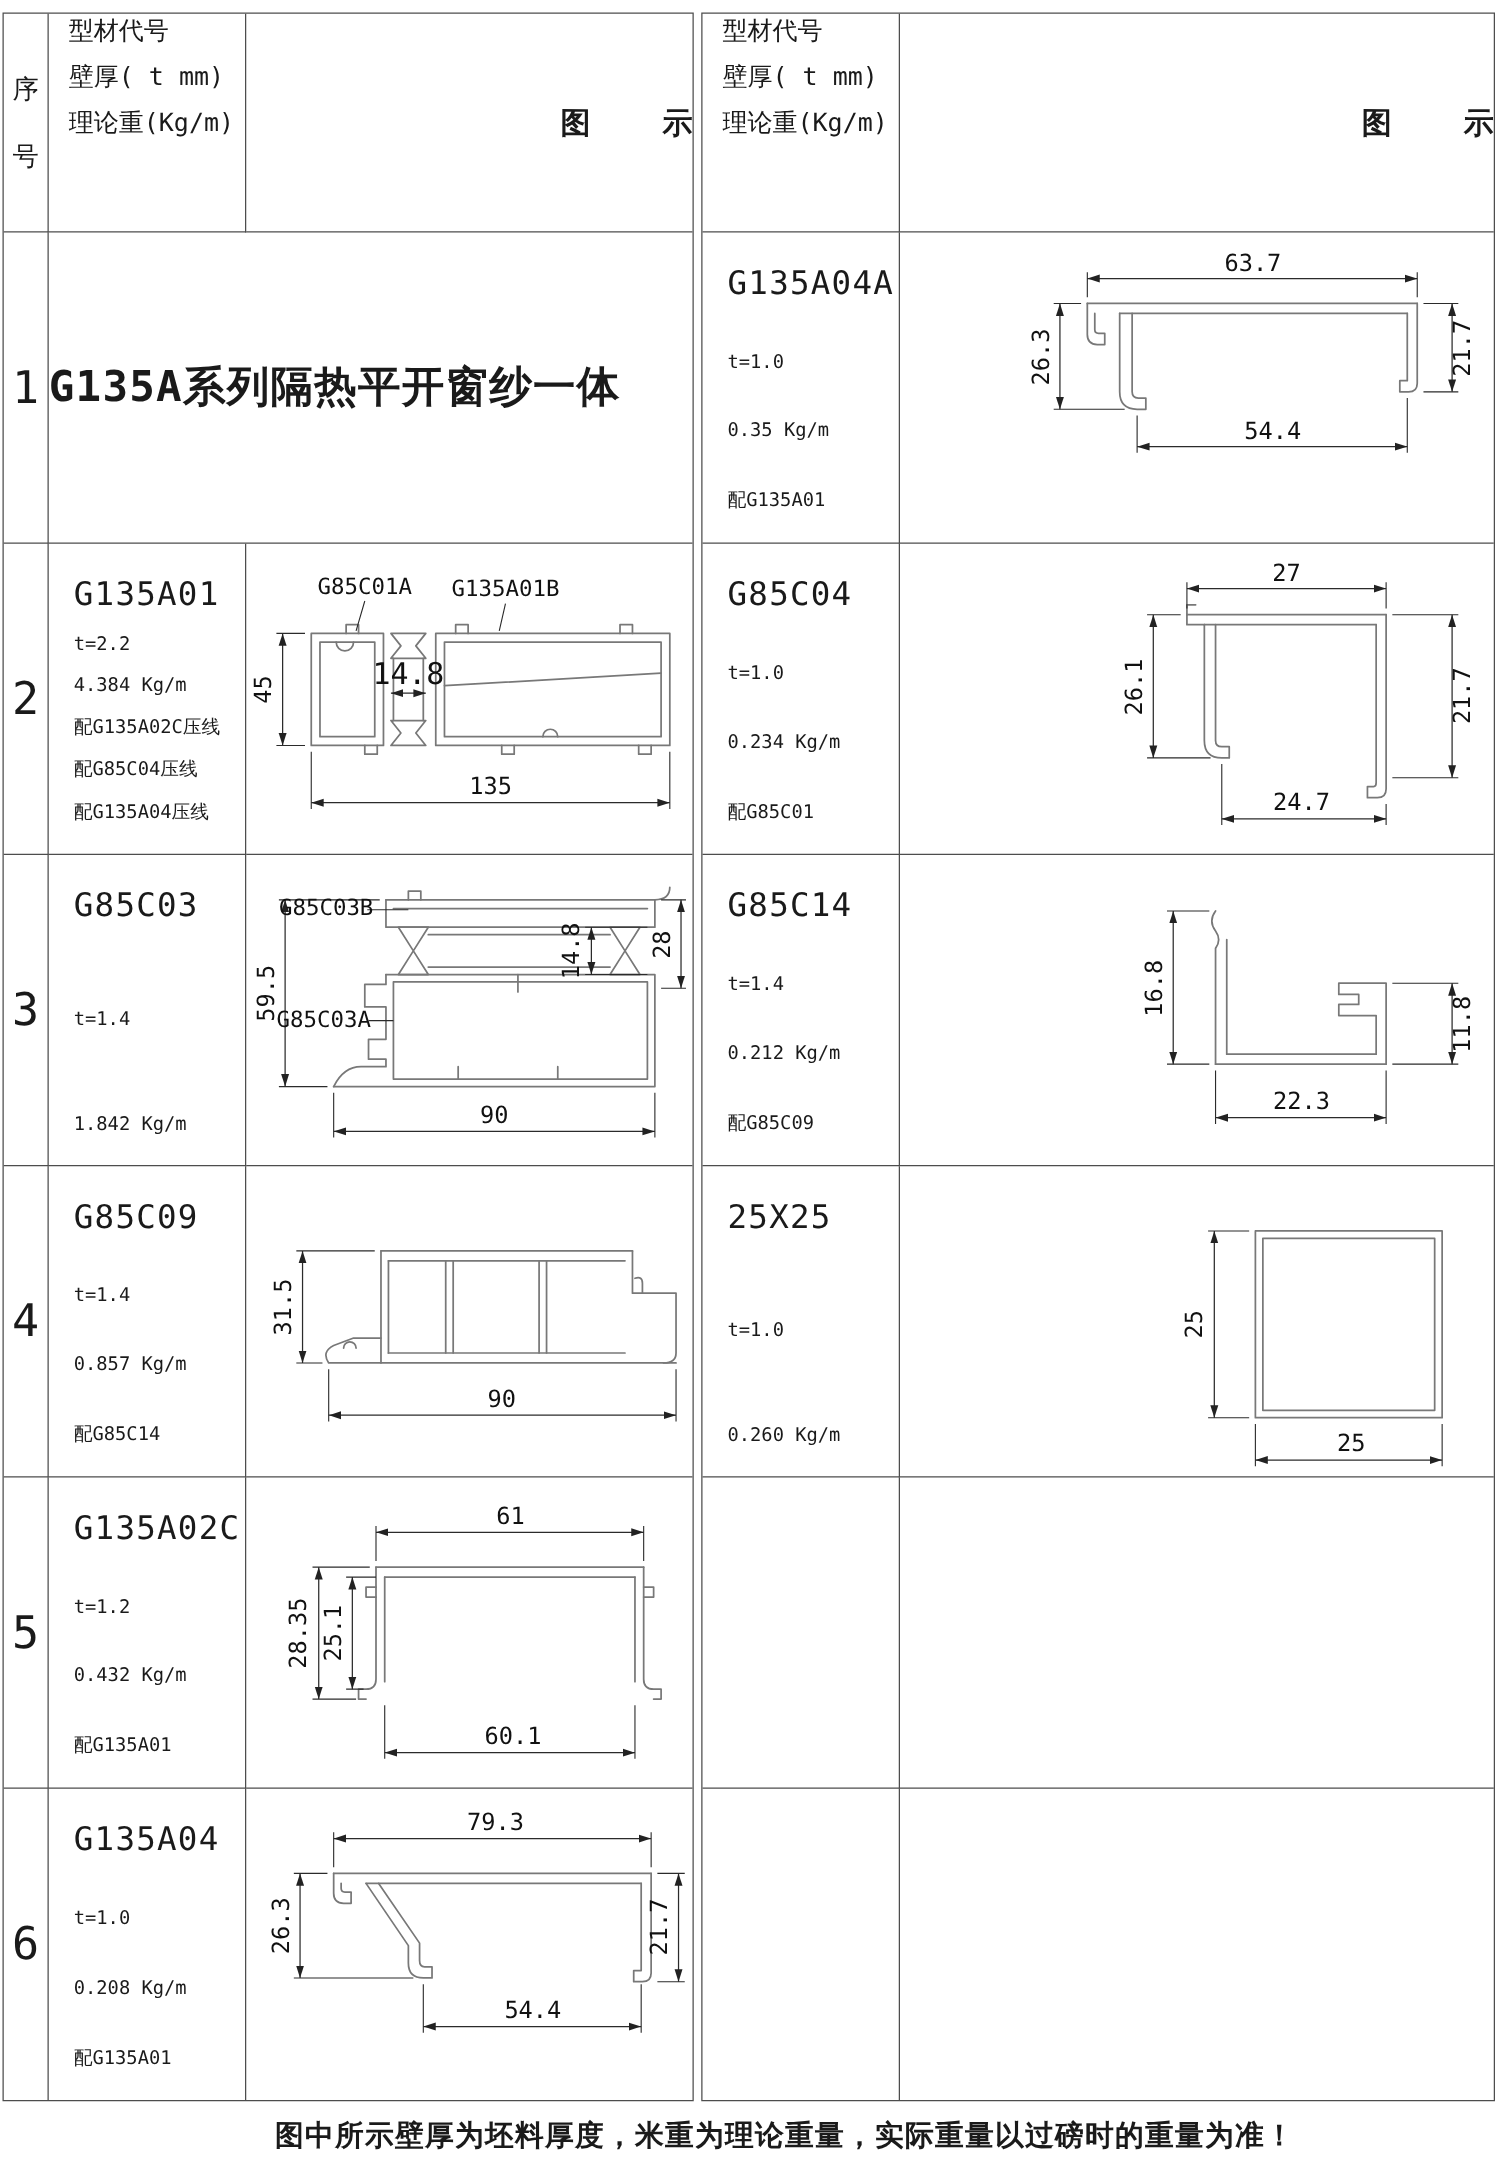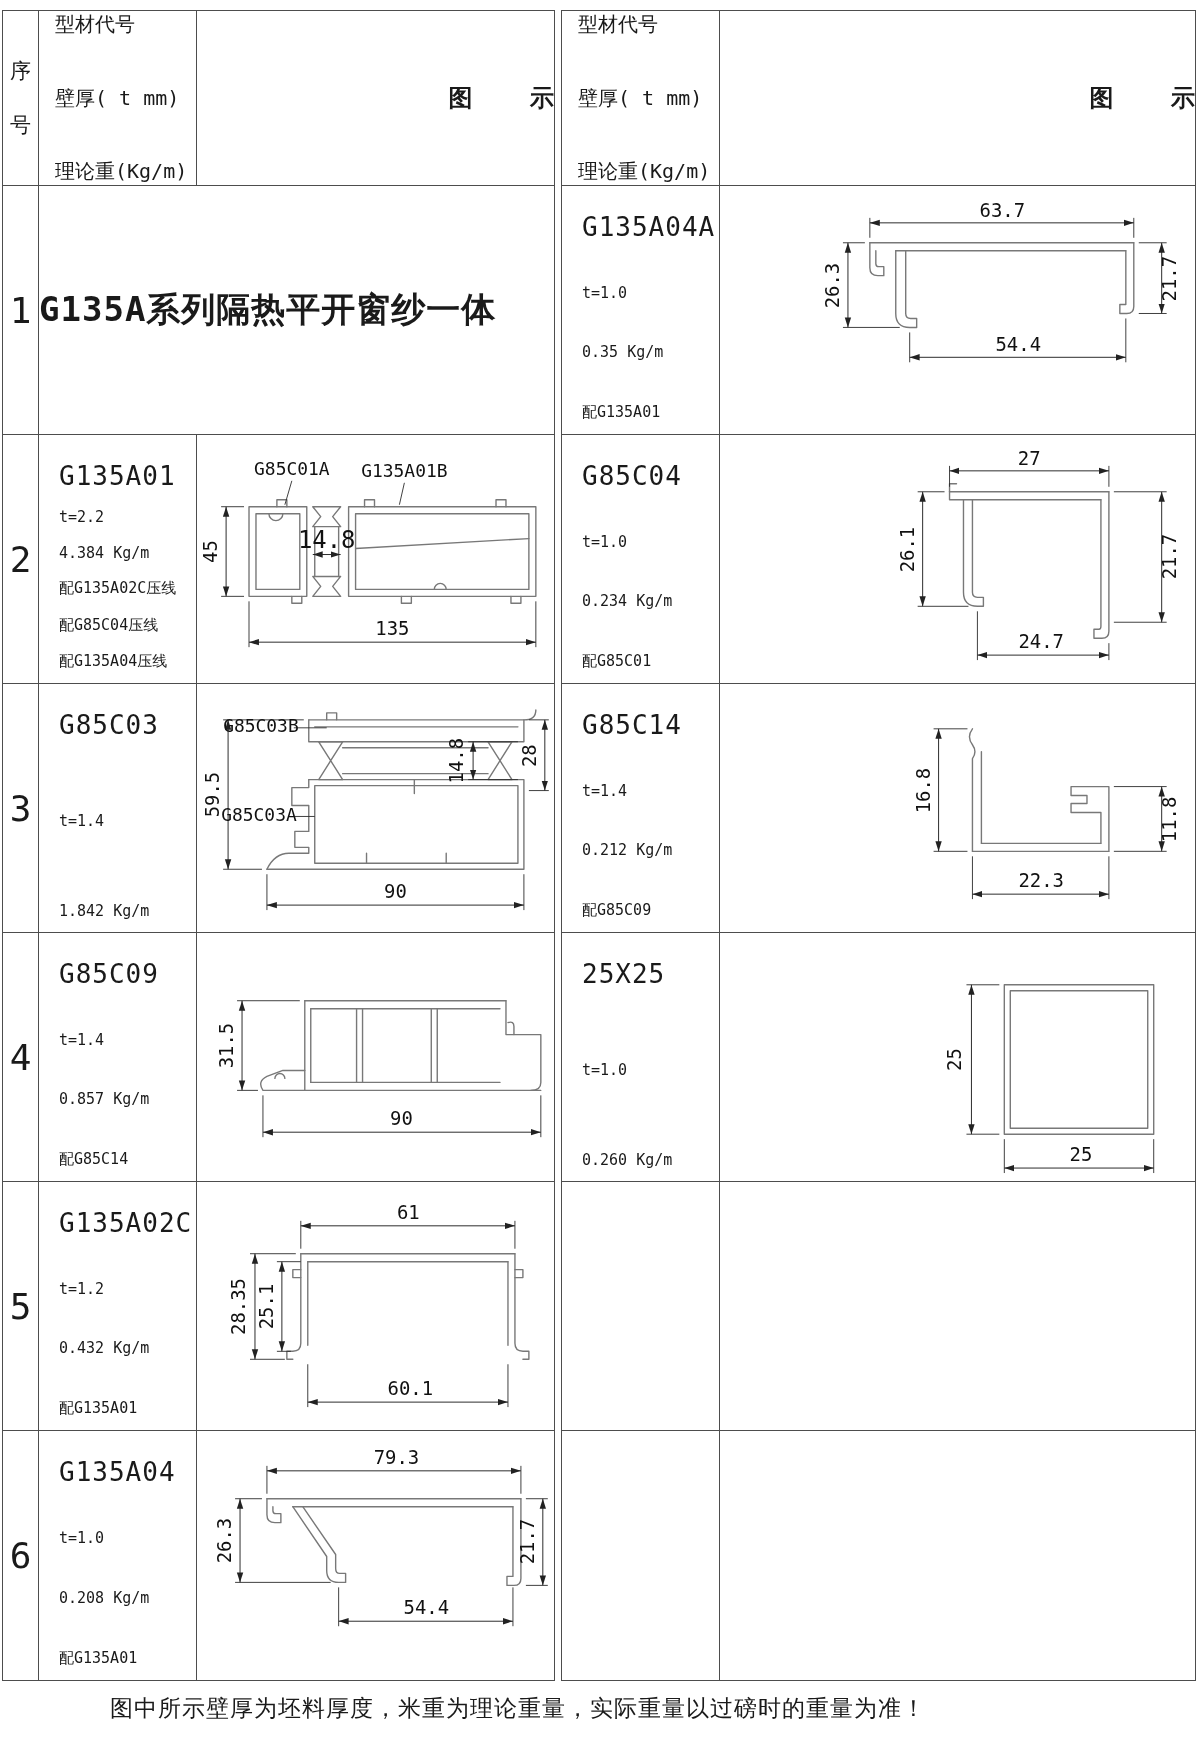--- a/index.html
+++ b/index.html
@@ -11,40 +11,40 @@
   }
   .tbl { position:absolute; top:10px; border:1px solid #4d4d4d; display:grid;
          grid-template-rows:175px 249px 249px 249px 249px 249px 249px; background:#fff; }
   .tbl-left  { left:2px;   width:553px; grid-template-columns:36px 158px 1fr; }
   .tbl-right { left:561px; width:635px; grid-template-columns:158px 1fr; }
   .cell { border-right:1px solid #4d4d4d; border-bottom:1px solid #4d4d4d; overflow:hidden; }
   .cell.last-col { border-right:none; }
   .cell.last-row { border-bottom:none; }
   .serial-h { display:flex; flex-direction:column; align-items:center; justify-content:center;
               gap:26px; font-size:21px; }
-  .spec-h { display:flex; flex-direction:column; justify-content:space-between; gap:10px;
+  .spec-h { display:flex; flex-direction:column; justify-content:flex-start; gap:10px;
             padding-left:16px; font-size:20px; }
   .diag-h { display:flex; align-items:center; justify-content:flex-end; font-size:24px;
             font-weight:600; white-space:pre;font-family:Liberation Mono, monospace; }
   .serial { display:flex; align-items:center; justify-content:center; font-size:36px; }
   .series-title { grid-column:span 2; display:flex; align-items:center; justify-content:flex-start;
                   font-size:34px; font-weight:700; letter-spacing:1px; }
   .info { display:flex; flex-direction:column; justify-content:space-between;
-          padding:26px 4px 12px 20px; }
+          padding:26px 4px 24px 20px; }
   .info .code { font-size:26px; letter-spacing:1px; }
   .info .spec { font-size:15px; }
   svg.diag { display:block; }
   svg .p { fill:none; stroke:#787878; stroke-width:1.4; stroke-linejoin:round; stroke-linecap:round; }
   svg .d { stroke:#2b2b2b; stroke-width:1; fill:none; }
   svg .x { stroke:#2b2b2b; stroke-width:0.9; fill:none; }
   svg text { font-size:19px; fill:#111; }
   svg text.lbl { font-size:18px; }
   svg text.big { font-size:24px; }
-  .footer-note { position:absolute; top:1693px; left:0; width:1036px; text-align:center;
-                 font-size:23px; font-weight:400; letter-spacing:1px; }
+  .footer-note { position:absolute; top:1693px; left:0; width:1036px; text-align:right;
+                 font-size:23px; font-weight:700; letter-spacing:1px; }
 </style>
 </head>
 <body>
 
 <svg width="0" height="0" style="position:absolute">
   <defs>
     <marker id="arr" markerWidth="10" markerHeight="8" refX="10" refY="4" orient="auto-start-reverse" markerUnits="userSpaceOnUse">
       <path d="M10,4 L0,0.8 L0,7.2 Z" fill="#222"></path>
     </marker>
   </defs>

